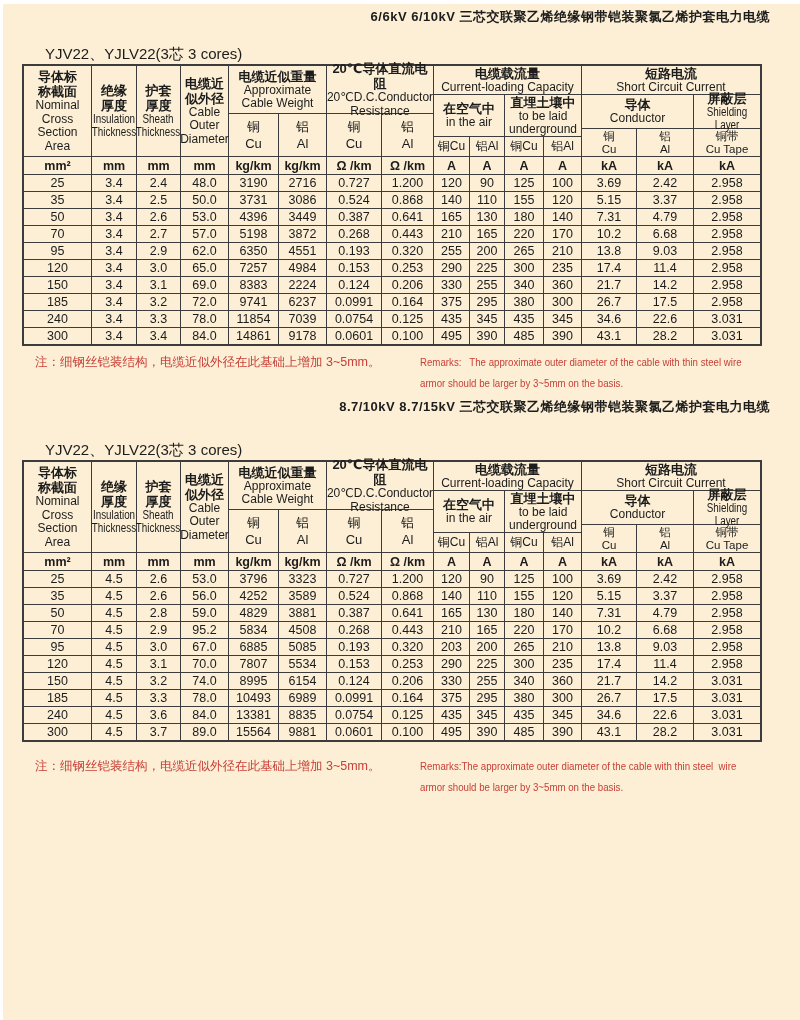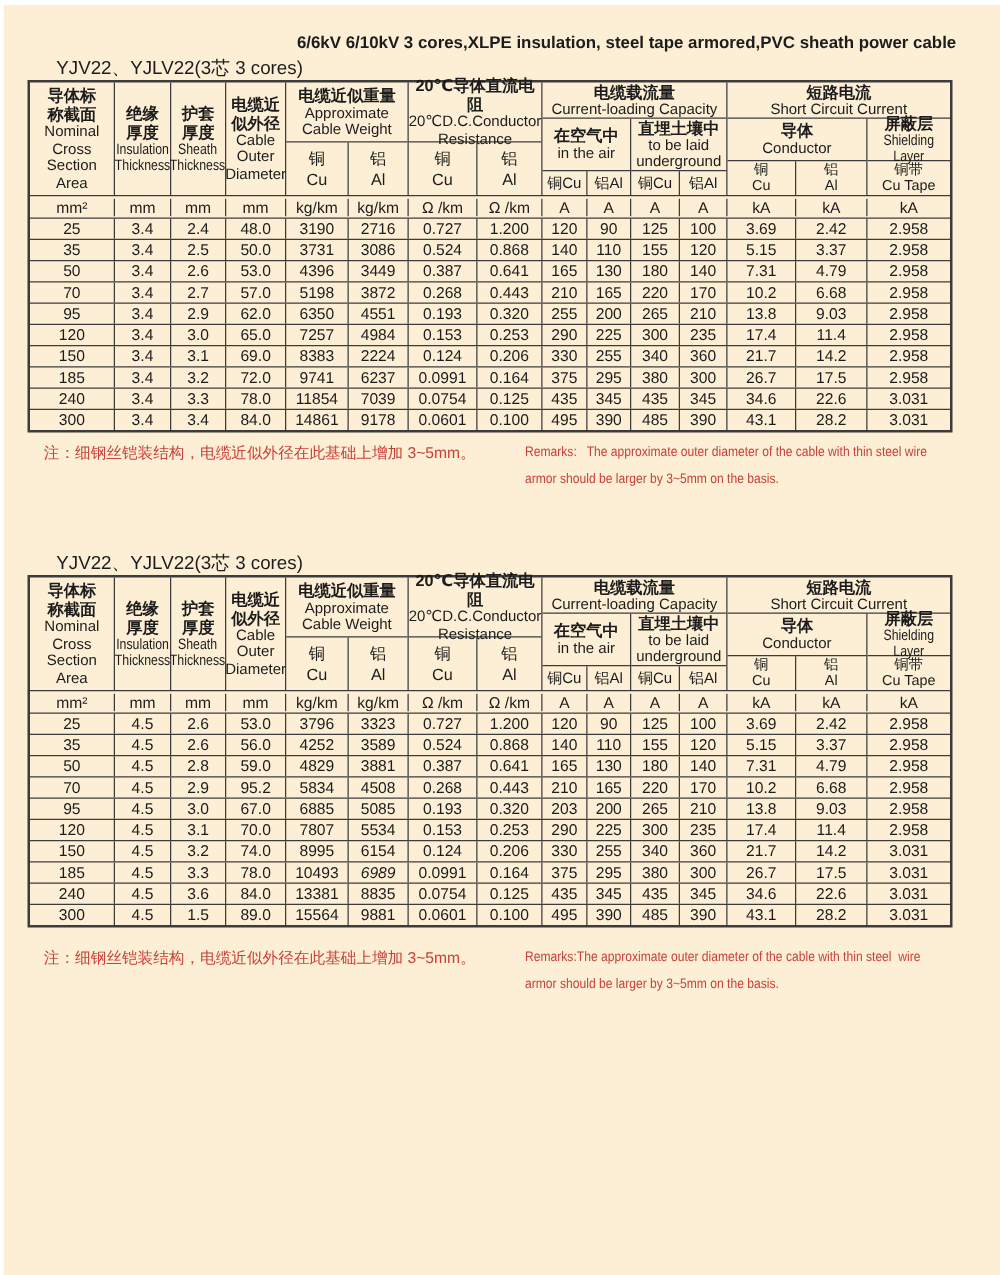--- a/index.html
+++ b/index.html
@@ -51,34 +51,34 @@
   .sq{transform:scaleX(.82);transform-origin:center;}
   .h48{height:48px;}
   .h29{height:29px;}
   .h42{height:42px;}
   .h34{height:34px;}
   .wcell{font-size:13px;line-height:17px;}
   .ccell{font-size:12px;line-height:17px;}
   .kcell{font-size:11.5px;line-height:12.5px;}
 
   .trow{display:flex;border-top:1px solid var(--line);height:17px;}
-  .unit-row{height:18px;font-weight:400;align-items:center;}
+  .unit-row{height:18px;font-weight:700;}
   .tcell{display:flex;justify-content:center;align-items:center;
          font-size:12.5px;overflow:hidden;white-space:nowrap;}
   .tcell.br{border-right:1px solid var(--line);}
   .unit-row .tcell{font-size:12.5px;}
 </style>
 </head>
 <body>
 
 <div class="page" id="page" style="background: rgb(252, 239, 213);">
   <div class="edge edge-left"></div>
   <div class="edge edge-top"></div>
 
-  <div class="abs title-en" style="top:26px;right:35px;">6/6kV 6/10kV 3 cores,XLPE insulation, steel tape armored,PVC sheath power cable</div>
+  <div class="abs title-zh" style="top:8px;right:30px;">6/6kV 6/10kV 三芯交联聚乙烯绝缘钢带铠装聚氯乙烯护套电力电缆</div>
   <div class="abs model-label" style="top:45px;left:45px;">YJV22、YJLV22(3芯 3 cores)</div>
   <div class="tbl" id="table1" style="left:22px;top:64px;">
       <div class="thead">
         <div class="hcol" style="width: 68px;">
           <div class="hzh">导体标
 称截面</div>
           <div class="hen">Nominal
 Cross
 Section
 Area</div>
@@ -373,20 +373,21 @@
         <div class="tcell br" style="width: 38px;">390</div>
         <div class="tcell br" style="width: 55px;">43.1</div>
         <div class="tcell br" style="width: 57px;">28.2</div>
         <div class="tcell" style="width: 66px;">3.031</div>
       </div>
     </div>
   <div class="abs remark-zh red" style="top: 354px; left: 35px; color: rgb(200, 64, 56);">注：细钢丝铠装结构，电缆近似外径在此基础上增加 3~5mm。</div>
   <div class="abs remark-en red" style="top: 352px; left: 420px; color: rgb(200, 64, 56);">Remarks:   The approximate outer diameter of the cable with thin steel wire
 armor should be larger by 3~5mm on the basis.</div>
 
+  <div class="abs title-zh" style="top:398px;right:30px;">8.7/10kV 8.7/15kV 三芯交联聚乙烯绝缘钢带铠装聚氯乙烯护套电力电缆</div>
   <div class="abs model-label" style="top:441px;left:45px;">YJV22、YJLV22(3芯 3 cores)</div>
   <div class="tbl" id="table2" style="left:22px;top:460px;">
       <div class="thead">
         <div class="hcol" style="width: 68px;">
           <div class="hzh">导体标
 称截面</div>
           <div class="hen">Nominal
 Cross
 Section
 Area</div>
@@ -631,21 +632,21 @@
         <div class="tcell br" style="width: 55px;">21.7</div>
         <div class="tcell br" style="width: 57px;">14.2</div>
         <div class="tcell" style="width: 66px;">3.031</div>
       </div>
       <div class="trow">
         <div class="tcell br" style="width: 68px;">185</div>
         <div class="tcell br" style="width: 45px;">4.5</div>
         <div class="tcell br" style="width: 44px;">3.3</div>
         <div class="tcell br" style="width: 48px;">78.0</div>
         <div class="tcell br" style="width: 50px;">10493</div>
-        <div class="tcell br" style="width: 48px; font-style: italic;">6989</div>
+        <div class="tcell br" style="width: 48px;">6989</div>
         <div class="tcell br" style="width: 55px;">0.0991</div>
         <div class="tcell br" style="width: 52px;">0.164</div>
         <div class="tcell br" style="width: 36px;">375</div>
         <div class="tcell br" style="width: 35px;">295</div>
         <div class="tcell br" style="width: 39px;">380</div>
         <div class="tcell br" style="width: 38px;">300</div>
         <div class="tcell br" style="width: 55px;">26.7</div>
         <div class="tcell br" style="width: 57px;">17.5</div>
         <div class="tcell" style="width: 66px;">3.031</div>
       </div>
@@ -662,21 +663,21 @@
         <div class="tcell br" style="width: 35px;">345</div>
         <div class="tcell br" style="width: 39px;">435</div>
         <div class="tcell br" style="width: 38px;">345</div>
         <div class="tcell br" style="width: 55px;">34.6</div>
         <div class="tcell br" style="width: 57px;">22.6</div>
         <div class="tcell" style="width: 66px;">3.031</div>
       </div>
       <div class="trow">
         <div class="tcell br" style="width: 68px;">300</div>
         <div class="tcell br" style="width: 45px;">4.5</div>
-        <div class="tcell br" style="width: 44px;">1.5</div>
+        <div class="tcell br" style="width: 44px;">3.7</div>
         <div class="tcell br" style="width: 48px;">89.0</div>
         <div class="tcell br" style="width: 50px;">15564</div>
         <div class="tcell br" style="width: 48px;">9881</div>
         <div class="tcell br" style="width: 55px;">0.0601</div>
         <div class="tcell br" style="width: 52px;">0.100</div>
         <div class="tcell br" style="width: 36px;">495</div>
         <div class="tcell br" style="width: 35px;">390</div>
         <div class="tcell br" style="width: 39px;">485</div>
         <div class="tcell br" style="width: 38px;">390</div>
         <div class="tcell br" style="width: 55px;">43.1</div>

